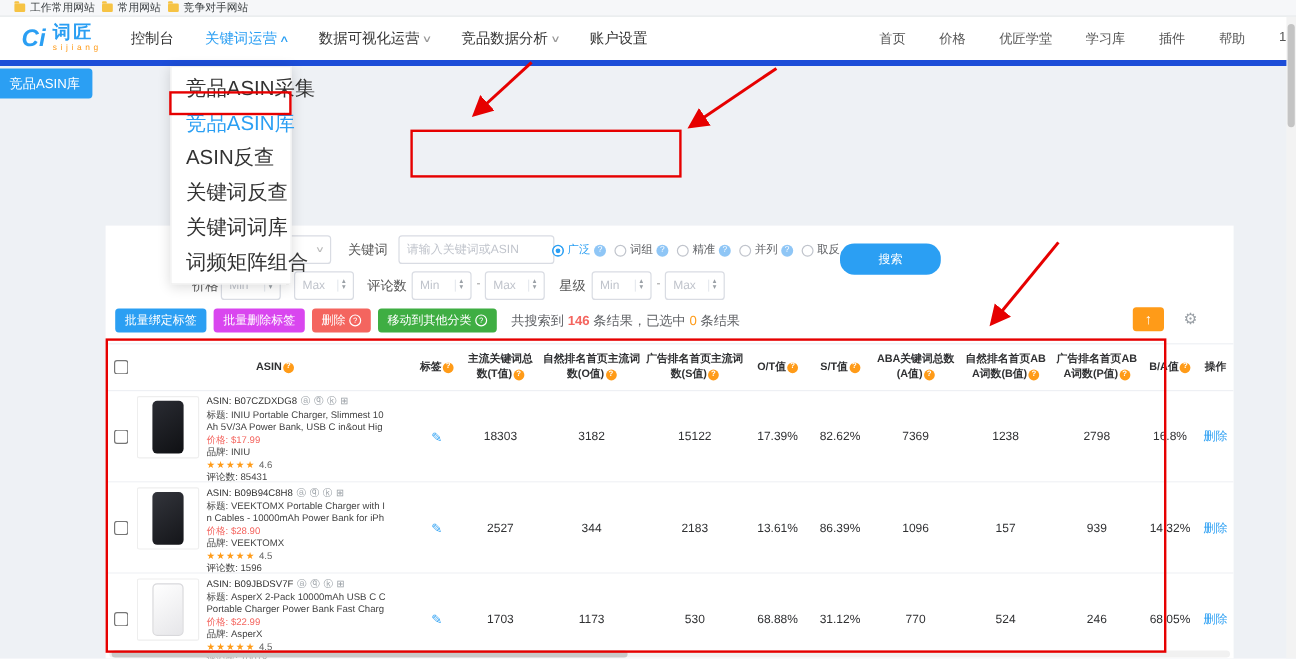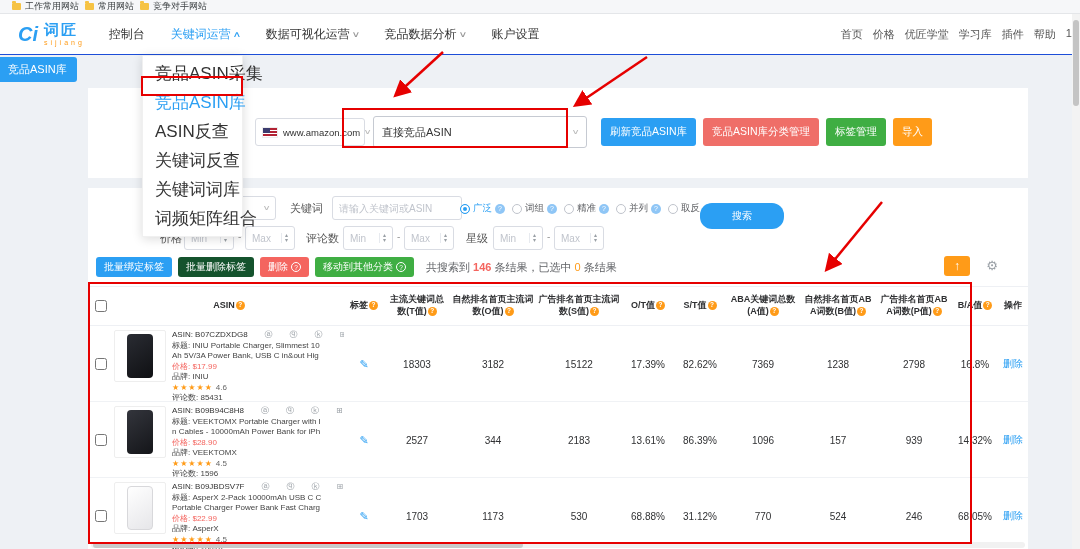--- a/index.html
+++ b/index.html
@@ -7,32 +7,32 @@
   body{font-family:"Liberation Sans","DejaVu Sans",sans-serif;}
   .screen{position:relative;width:1080px;height:549px;background:#eef1f5;overflow:hidden}
 
   
   .bm-bar{position:absolute;left:0;top:0;width:100%;height:14px;background:#f6f7f9;border-bottom:1px solid #e4e6e9;display:flex;align-items:center;gap:6px;padding-left:12px;font-size:9px;color:#3c4043;z-index:2}
   .bm-item{display:flex;align-items:center;gap:4px;cursor:pointer}
   .folder{width:9px;height:7px;background:#f6c344;border-radius:1px;position:relative;flex:none}
   .folder::before{content:"";position:absolute;top:-2px;left:0;width:4px;height:2px;background:#f6c344;border-radius:1px 1px 0 0}
 
   
-  .header{position:absolute;left:0;top:14px;width:100%;height:41px;background:#fff;border-bottom:1px solid #1d4ed8;display:flex;align-items:center;padding-left:18px;z-index:2}
+  .header{position:absolute;left:0;top:14px;width:100%;height:41px;background:#fff;border-bottom:5px solid #1d4ed8;display:flex;align-items:center;padding-left:18px;z-index:2}
   .logo{display:flex;align-items:center;gap:6px}
   .logo-mark{font-size:20px;font-weight:bold;font-style:italic;color:#2b9ff3}
   .logo-text{display:flex;flex-direction:column;line-height:1}
   .logo-cn{font-size:15px;font-weight:bold;color:#2b9ff3;letter-spacing:2px}
   .logo-sub{font-size:7px;color:#ff9b18;letter-spacing:3px;margin-top:2px}
   .nav{display:flex;gap:26px;margin-left:24px;font-size:12px;color:#333;align-items:center}
   .nav-item{display:flex;align-items:center;gap:3px;cursor:pointer;white-space:nowrap}
   .nav-item.active{color:#2b9ff3}
   .nav-caret{font-size:8px;color:#999;transform:scaleX(1.5)}
   .nav-item.active .nav-caret{color:#2b9ff3}
-  .hlinks{margin-left:auto;display:flex;gap:10px;font-size:11px;color:#555;white-space:nowrap;padding-right:2px}
+  .hlinks{margin-left:auto;display:flex;gap:28px;font-size:11px;color:#555;white-space:nowrap;padding-right:2px}
   .hlink{cursor:pointer}
 
   
   .side-tab{position:absolute;left:0;top:57px;background:#2b9ff3;color:#fff;font-size:11px;padding:5px 10px 5px 8px;border-radius:0 3px 3px 0;z-index:5;cursor:pointer}
 
   
   .panel{position:absolute;background:#fff}
   .panel1{left:88px;top:88px;width:940px;height:90px}
   .panel2{left:88px;top:188px;width:940px;height:361px;overflow:hidden}
 
@@ -87,21 +87,21 @@
   .cb{width:12px;height:12px;justify-self:center;cursor:pointer}
   .del-link{color:#2b9ff3;font-size:10px;cursor:pointer}
   .tag-ic{color:#2b9ff3;font-size:11px;cursor:pointer}
   .prod{display:flex;gap:6px;align-items:flex-start;padding-top:4px;text-align:left;overflow:hidden;height:76px}
   .pimg{width:52px;height:52px;border:1px solid #eee;border-radius:2px;flex:none;display:flex;align-items:center;justify-content:center;background:#fff}
   .dev{width:26px;height:44px;border-radius:4px}
   .dev-d1{background:linear-gradient(145deg,#2a2c33,#0f1013)}
   .dev-d2{background:linear-gradient(145deg,#33353c,#141519)}
   .dev-l{background:linear-gradient(145deg,#ffffff,#e6e6e9);border:1px solid #d8d8db}
   .pinfo{font-size:8px;line-height:1.32;color:#444;overflow:hidden;white-space:nowrap}
-  .asin-l{display:flex;gap:17px;align-items:flex-start;color:#333}
+  .asin-l{display:flex;gap:3px;align-items:flex-start;color:#333}
   .mini-ic{color:#9aa0a6;font-size:8px;cursor:pointer}
   .price{color:#f4655f}
   .stars{color:#ff9b18;font-size:8px;letter-spacing:1px}
   .rating-v{color:#666;margin-left:3px}
 
   
   .hscroll{position:absolute;left:3px;bottom:1px;width:934px;height:6px;background:#f1f1f1;border-radius:3px;z-index:6}
   .hscroll .thumb{position:absolute;left:2px;top:0;width:430px;height:6px;background:#c9c9c9;border-radius:3px}
   .vscroll{position:absolute;right:0;top:14px;width:8px;height:535px;background:#f3f3f3;z-index:40}
   .vscroll .thumb{position:absolute;left:1px;top:6px;width:6px;height:86px;background:#c4c4c4;border-radius:3px}
@@ -172,37 +172,20 @@
       <span class="hlink">优匠学堂</span>
       <span class="hlink">学习库</span>
       <span class="hlink">插件</span>
       <span class="hlink">帮助</span>
       <span class="hlink">13</span>
     </div>
   </div>
 
   <div class="side-tab">竞品ASIN库</div>
 
-  <div class="panel panel1">
-    <div class="toolbar">
-      <div class="site-select">
-        <span class="flag"></span>
-        <span>www.amazon.com</span>
-        <span class="sel-caret">∨</span>
-      </div>
-      <div class="cat-select">
-        <span>直接竞品ASIN</span>
-        <span class="sel-caret">∨</span>
-      </div>
-      <button class="btn btn-blue">刷新竞品ASIN库</button>
-      <button class="btn btn-pink">竞品ASIN库分类管理</button>
-      <button class="btn btn-green">标签管理</button>
-      <button class="btn btn-orange">导入</button>
-    </div>
-  </div>
 
   <div class="panel panel2">
 
     <span class="f-label" style="left:72px;top:13px">标签</span>
     <div class="f-box" style="left:96px;top:8px;width:92px">
       <span class="placeholder">请选择</span>
       <span class="sel-caret">∨</span>
     </div>
     <span class="f-label" style="left:202px;top:13px">关键词</span>
     <div class="f-box" style="left:244px;top:8px;width:130px">
@@ -283,21 +266,21 @@
     <div class="f-box" style="left:466px;top:38px;width:50px">
         <input placeholder="Max" style="">
         <span class="stepper">
           <span>▴</span>
           <span>▾</span>
         </span>
       </div>
 
     <div class="actions">
       <button class="abtn" style="background:#2b9ff3">批量绑定标签</button>
-      <button class="abtn" style="background:#14532d">批量删除标签</button>
+      <button class="abtn" style="background:#d946ef">批量删除标签</button>
       <button class="abtn" style="background:#f4655f">
           <span>删除</span>
           <span class="winfo">?</span>
         </button>
       <button class="abtn" style="background:#3fae43">
           <span>移动到其他分类</span>
           <span class="winfo">?</span>
         </button>
       <span class="summary"><span>共搜索到 </span><span class="cnt">146</span><span> 条结果，已选中 </span><span class="selc">0</span><span> 条结果</span></span>
     </div>

